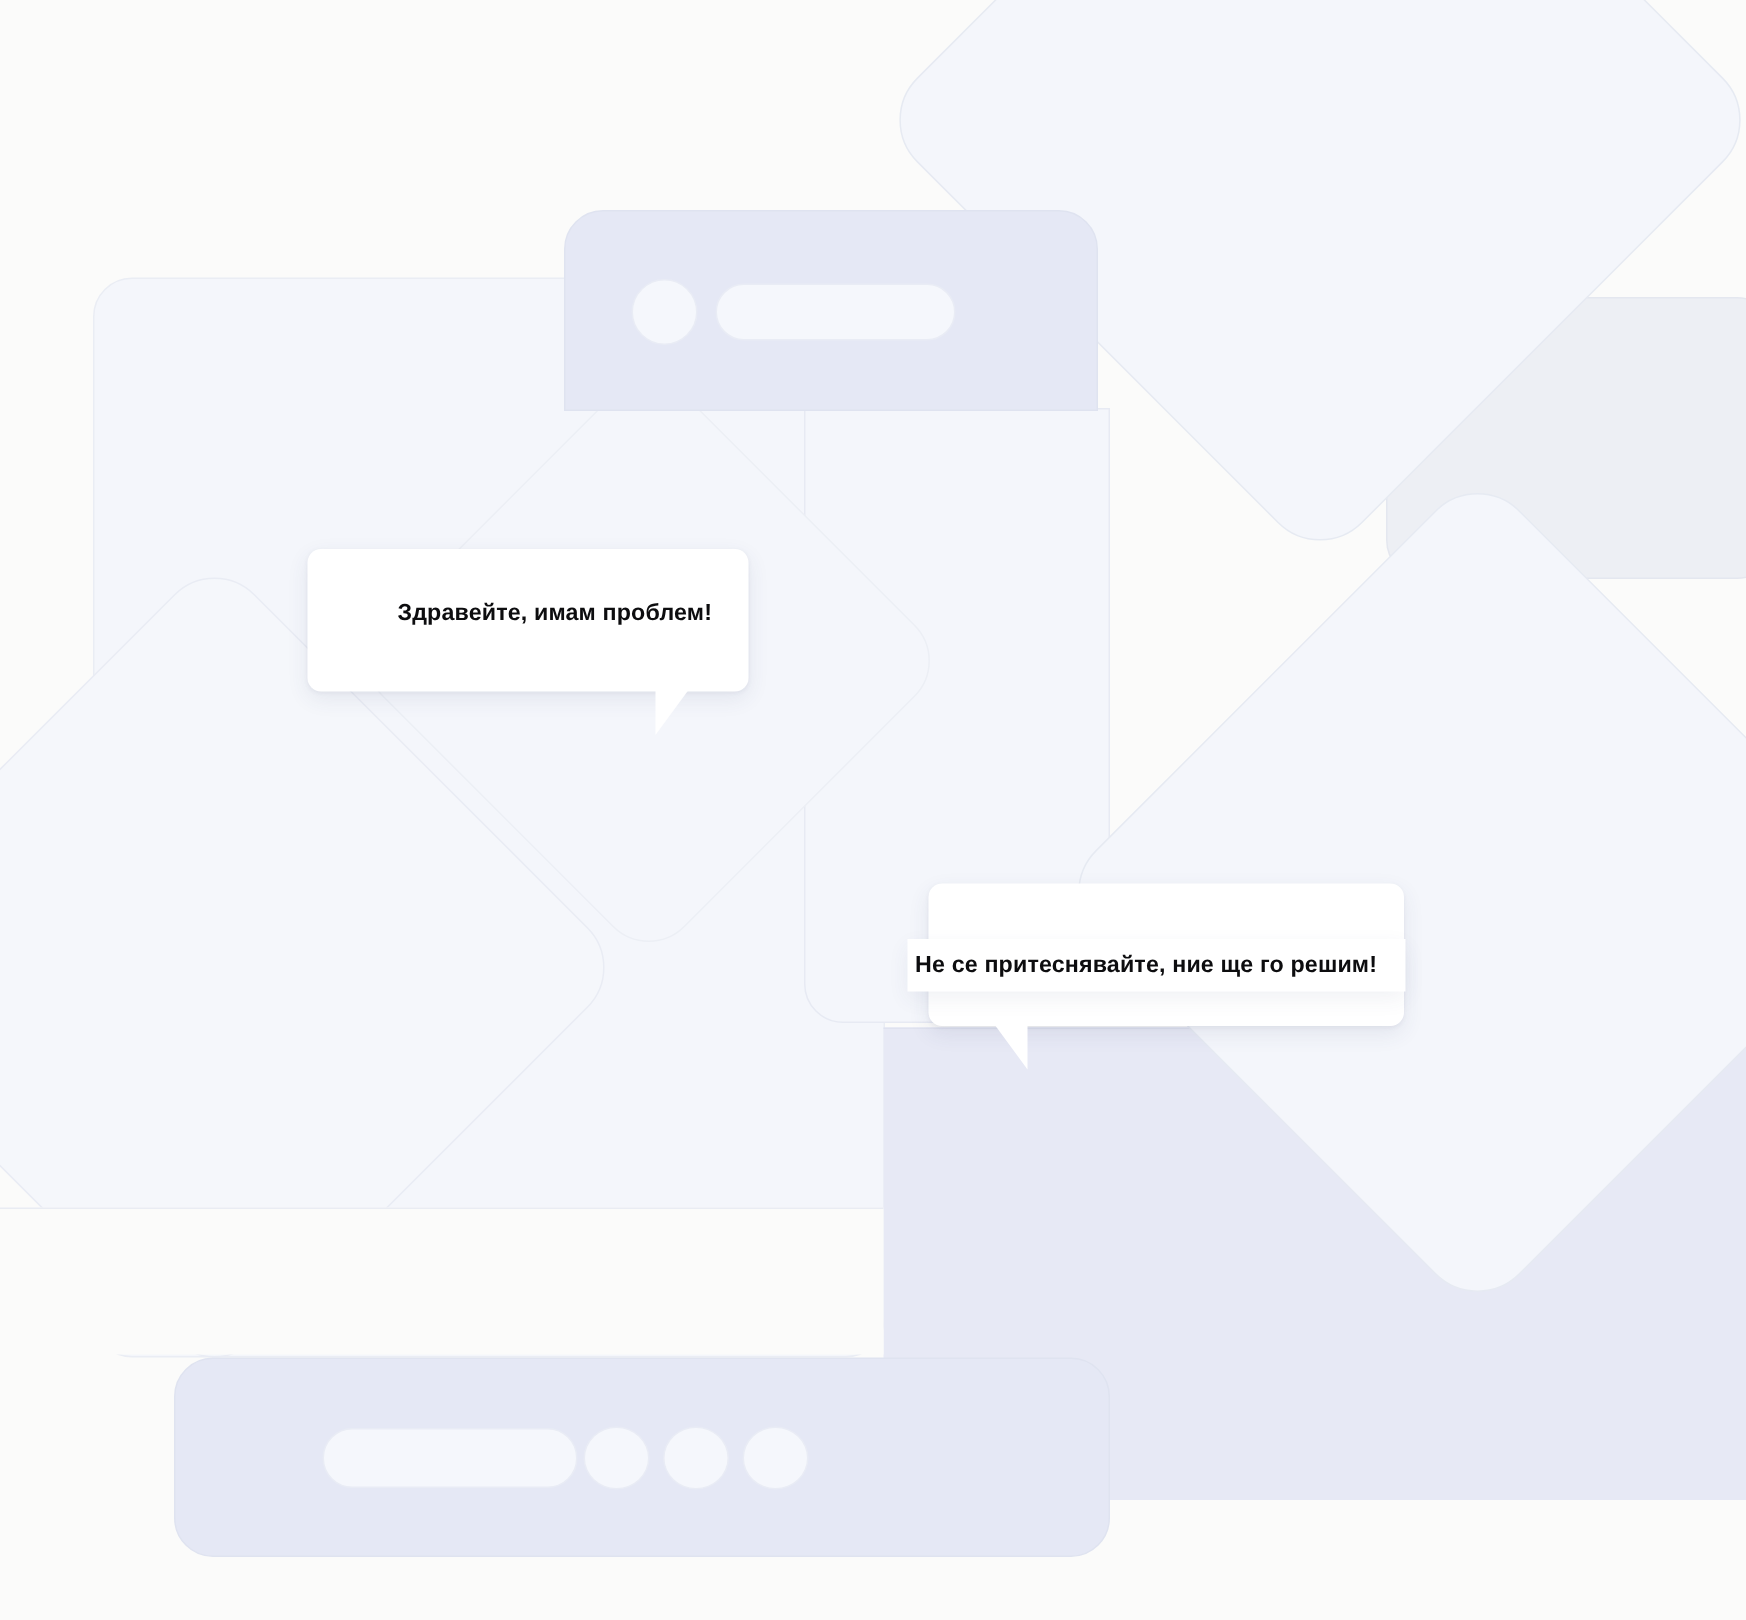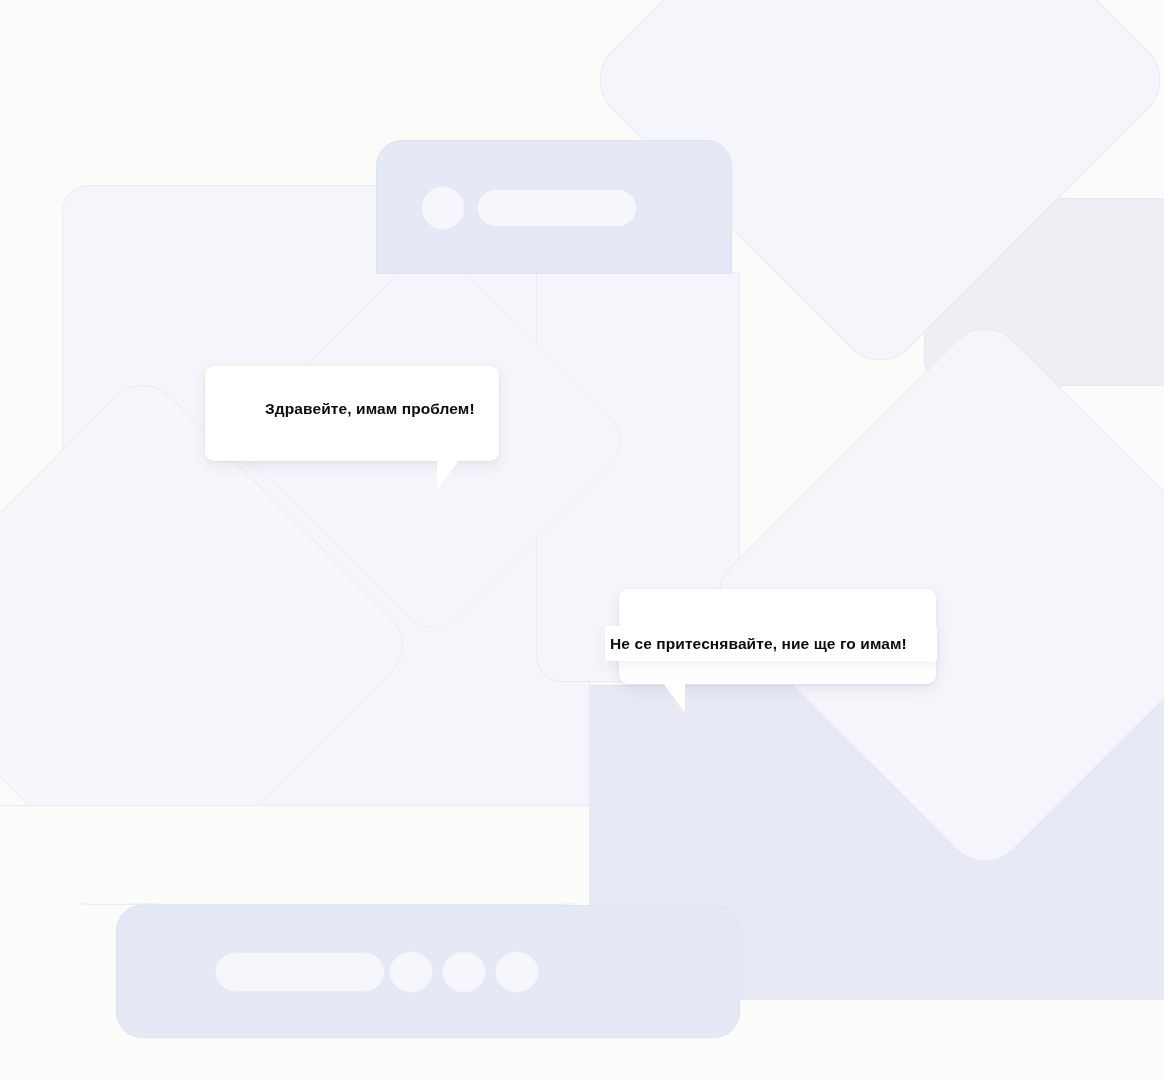--- a/index.html
+++ b/index.html
@@ -146,15 +146,15 @@
   </div>
   <div class="bubble-text" style="left:233px; top:401px;margin-left:32px;">Здравейте, имам проблем!</div>
 
   <div class="bubble" style="left:619px; top:589px; width:317px; height:95px;">
     <div class="bubble-tail" style="left:44px; top:94px;
                 border-right:22px solid #ffffff;
                 border-bottom:30px solid transparent;"></div>
   </div>
 
   <div class="bubble-text-backing" style="left:605px; top:626px; width:332px; height:35px;"></div>
-  <div class="bubble-text" style="left:610px; top:636px;">Не се притеснявайте, ние ще го имам!</div>
+  <div class="bubble-text" style="left:610px; top:636px;">Не се притеснявайте, ние ще го решим!</div>
 
 </div>
 
 </body></html>

